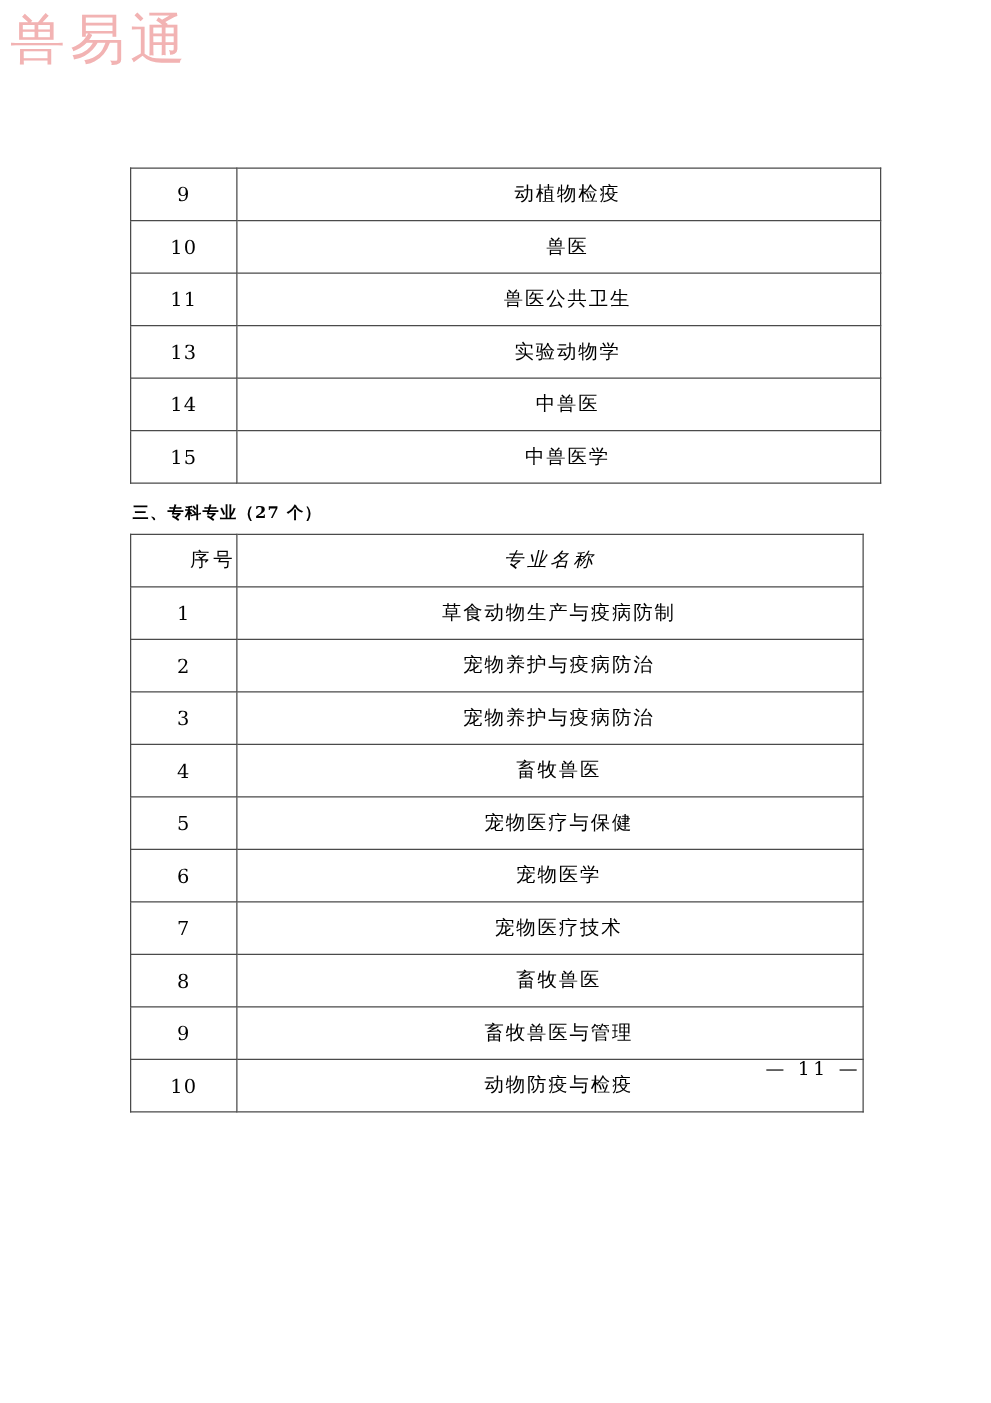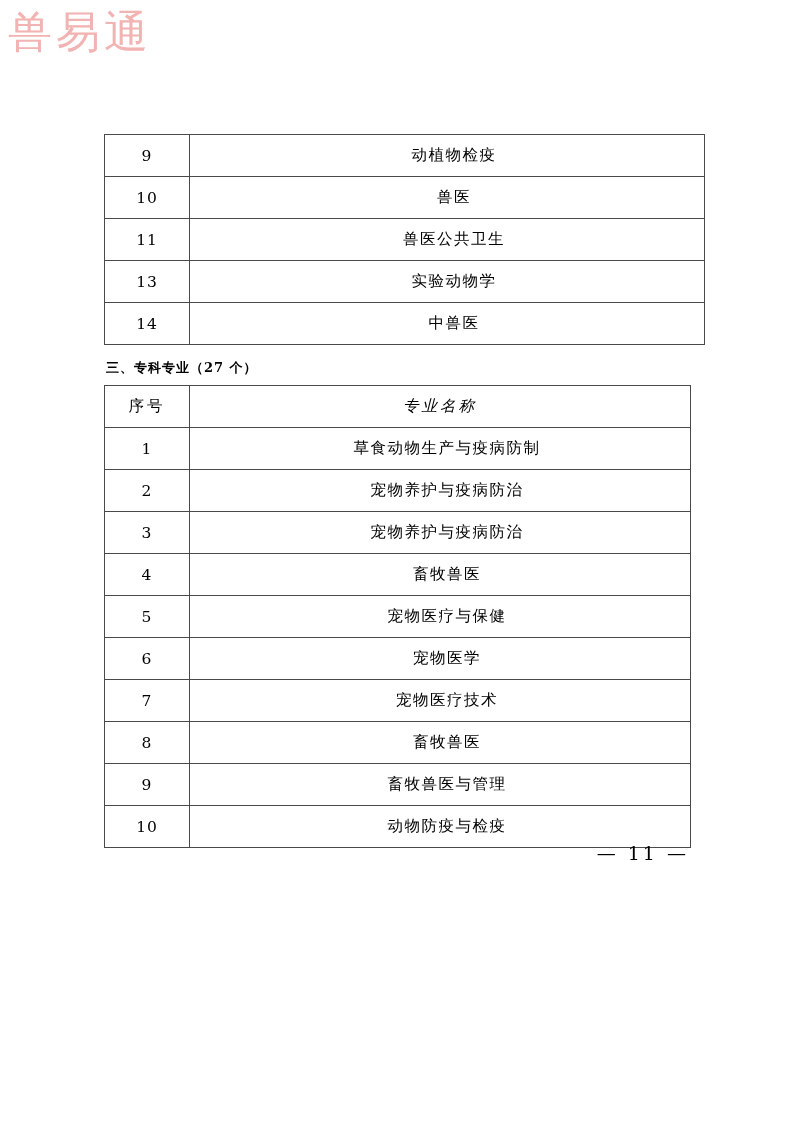--- a/index.html
+++ b/index.html
@@ -58,41 +58,41 @@
     text-align: center;
     letter-spacing: 1px;
   }
   .col-name {
     width: 500px;
     text-align: center;
     padding-left: 14px !important;
     letter-spacing: 1.5px;
   }
   .hdr td {
-    text-align: center;
+    text-align: right;
     font-weight: bold;
     letter-spacing: 3px;
   }
   .hdr .col-name {
     text-align: center;
     padding-left: 0 !important;
     font-style: italic;
   }
   .section-title {
     font-size: 13px;
     font-weight: bold;
     letter-spacing: 1px;
     margin: 14px 0 8px 0;
     padding-left: 2px;
   }
   .footer {
     position: absolute;
     right: 104px;
     bottom: 86px;
-    font-size: 19px;
+    font-size: 15px;
     letter-spacing: 3px;
   }
 </style>
 </head>
 <body>
 
 <div class="page">
 
   <div class="watermark">兽易通</div>
 
@@ -112,20 +112,24 @@
           <td class="col-no">11</td>
           <td class="col-name">兽医公共卫生</td>
         </tr>
         <tr>
           <td class="col-no">13</td>
           <td class="col-name">实验动物学</td>
         </tr>
         <tr>
           <td class="col-no">14</td>
           <td class="col-name">中兽医</td>
+        </tr>
+        <tr>
+          <td class="col-no">15</td>
+          <td class="col-name">中兽医学</td>
         </tr>
       </tbody>
     </table>
 
     <div class="section-title">三、专科专业（27 个）</div>
 
     <table class="doc-table">
       <tbody>
         <tr class="hdr">
           <td class="col-no">序号</td>

